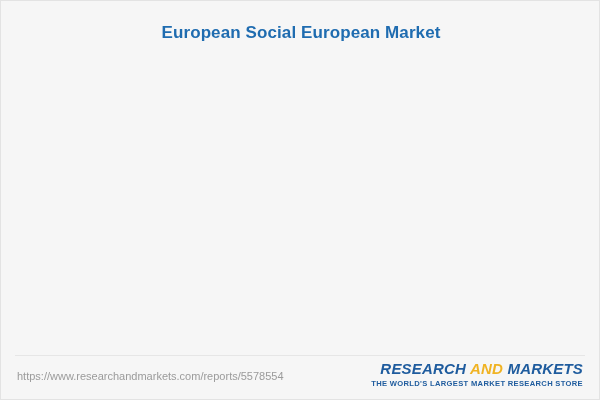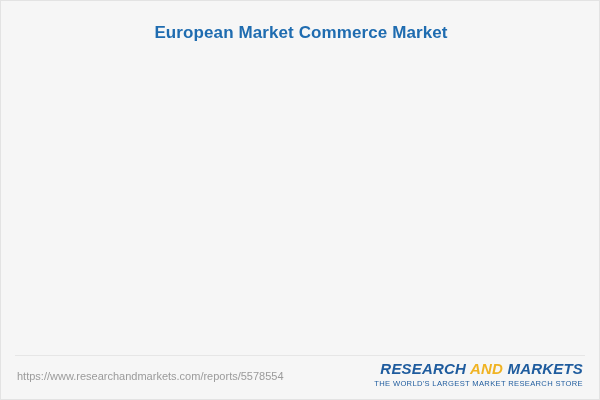--- a/index.html
+++ b/index.html
@@ -81,33 +81,33 @@
     font-weight: bold;
     color: #1f5c9e;
     letter-spacing: .2px;
     line-height: 1.05;
     white-space: nowrap;
     font-style: italic;
   }
   .logo-main .and { color: #f0b323; }
   .logo-sub {
     font-size: 7.6px;
-    font-weight: normal;
+    font-weight: bold;
     color: #1f5c9e;
     letter-spacing: .32px;
     margin-top: 2px;
     white-space: nowrap;
   }
 </style>
 </head>
 <body>
 
 <div class="frame">
 
-  <div class="chart-title">European Market Commerce Market</div>
+  <div class="chart-title">European Social European Market</div>
 
   <div class="plot">
 
     <div class="bar-group" style="left:155px;">
 
       
 
       
 
       

